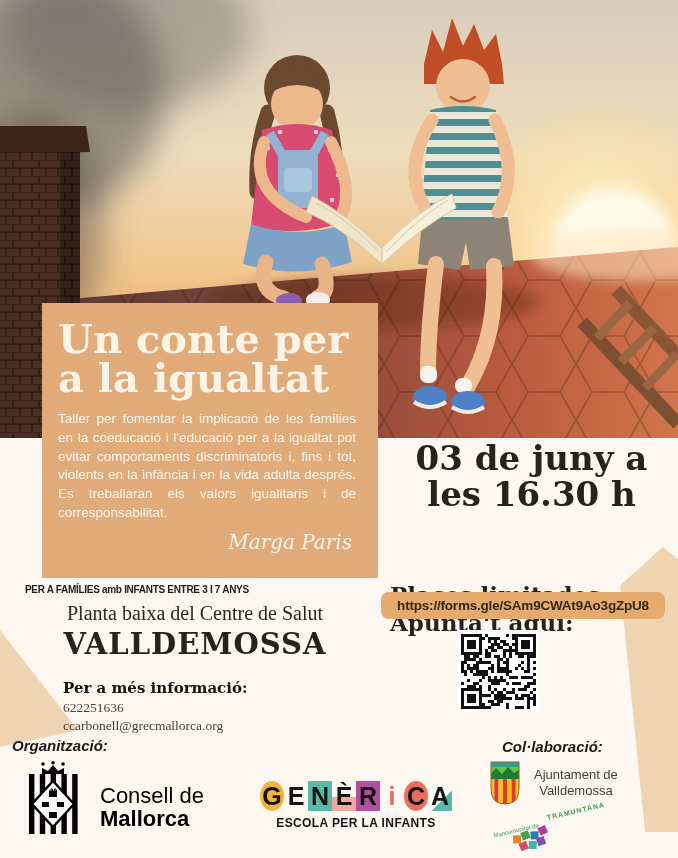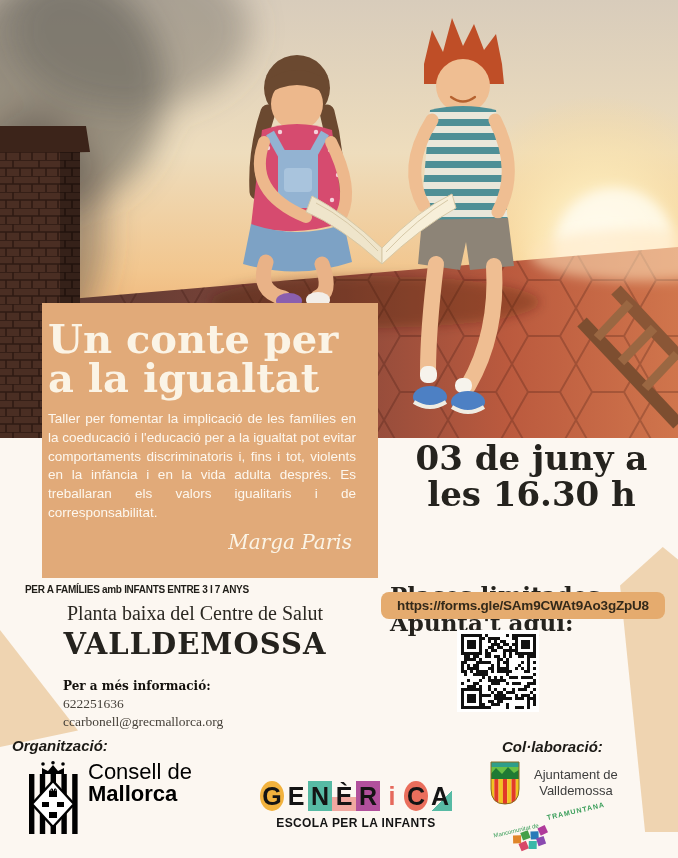--- a/index.html
+++ b/index.html
@@ -9,43 +9,43 @@
   
   .photo{left:0;top:0;width:678px;height:438px;}
 
   
   .shape-right{left:617px;top:545px;width:61px;height:290px;background:#efd4b1;
     clip-path:polygon(75% 0.7%,100% 5%,100% 99%,46% 99%,5% 14%);}
   .shape-left{left:0;top:630px;width:78px;height:117px;background:#efd4b1;
     clip-path:polygon(0 0,100% 86%,0 100%);}
 
   
-  .tanbox{left:42px;top:303px;width:336px;height:275px;background:#e1aa79;box-sizing:border-box;padding:16px 22px 12px 6px;}
+  .tanbox{left:42px;top:303px;width:336px;height:275px;background:#e1aa79;box-sizing:border-box;padding:16px 22px 12px 16px;}
   .title{font-family:"DejaVu Serif",serif;font-weight:bold;font-size:40px;line-height:.98;color:#fbf4e6;letter-spacing:0;}
   .desc{margin-top:13px;font-size:13.5px;line-height:1.38;color:#fdf7ee;text-align:justify;}
   .author{margin-top:8px;text-align:right;font-family:"DejaVu Serif",serif;font-style:italic;font-size:20px;color:#fbf4e6;padding-right:4px;}
 
   
   .dateblock{left:385px;top:440px;width:293px;text-align:center;font-family:"DejaVu Serif",serif;font-weight:bold;font-size:34px;line-height:1.07;color:#25231e;}
   .places{left:390px;top:537px;width:288px;font-family:"DejaVu Serif",serif;font-weight:bold;font-size:23px;line-height:1.2;color:#25231e;margin-top:44px;}
   .urlpill{left:381px;top:592px;width:284px;height:27px;background:#e5ab6e;border-radius:8px;display:flex;align-items:center;justify-content:center;font-weight:bold;font-size:13.5px;color:#33291a;letter-spacing:-0.2px;}
   .qrbox{left:457px;top:630px;width:82px;height:82px;background:#fff;display:flex;align-items:center;justify-content:center;}
 
   
   .audience{left:25px;top:584px;width:340px;text-align:left;font-weight:bold;font-size:10px;letter-spacing:-0.3px;color:#1f1d18;}
   .venue{left:25px;top:602px;width:340px;text-align:center;color:#2b2822;}
   .venue1{font-family:"Liberation Serif",serif;font-size:20px;}
   .venue2{font-family:"DejaVu Serif",serif;font-weight:bold;font-size:29px;letter-spacing:1px;margin-top:2px;color:#25231e;}
   .infoblock{left:63px;top:679px;width:300px;}
-  .infohead{font-family:"DejaVu Serif",serif;font-weight:bold;font-size:12px;color:#14110d;}
+  .infohead{font-family:"DejaVu Serif",serif;font-weight:bold;font-size:15px;color:#14110d;}
   .contact{font-family:"Liberation Serif",serif;font-size:13.5px;line-height:1.12;color:#46413a;margin-top:3px;}
   .sechead{font-weight:bold;font-size:15px;color:#1c1a16;font-style:italic;}
 
   
-  .consell{left:28px;top:761px;display:flex;align-items:flex-start;gap:10px;}
+  .consell{left:28px;top:761px;display:flex;align-items:flex-end;gap:22px;}
   .consell-shield{display:flex;flex-direction:column;align-items:center;}
   .consell-text{font-size:22px;line-height:1.02;color:#000;padding-bottom:4px;}
   .consell-text .b{font-weight:bold;}
 
   
   .generica{left:258px;top:781px;width:196px;text-align:center;}
   .gletters{display:flex;justify-content:center;}
   .gletters span{display:inline-flex;width:24px;height:30px;align-items:center;justify-content:center;font-weight:800;font-size:25px;color:#141414;}
   .g-0{background:#f2b23d;border-radius:50%;}
   .g-2{background:#57baa4;}

